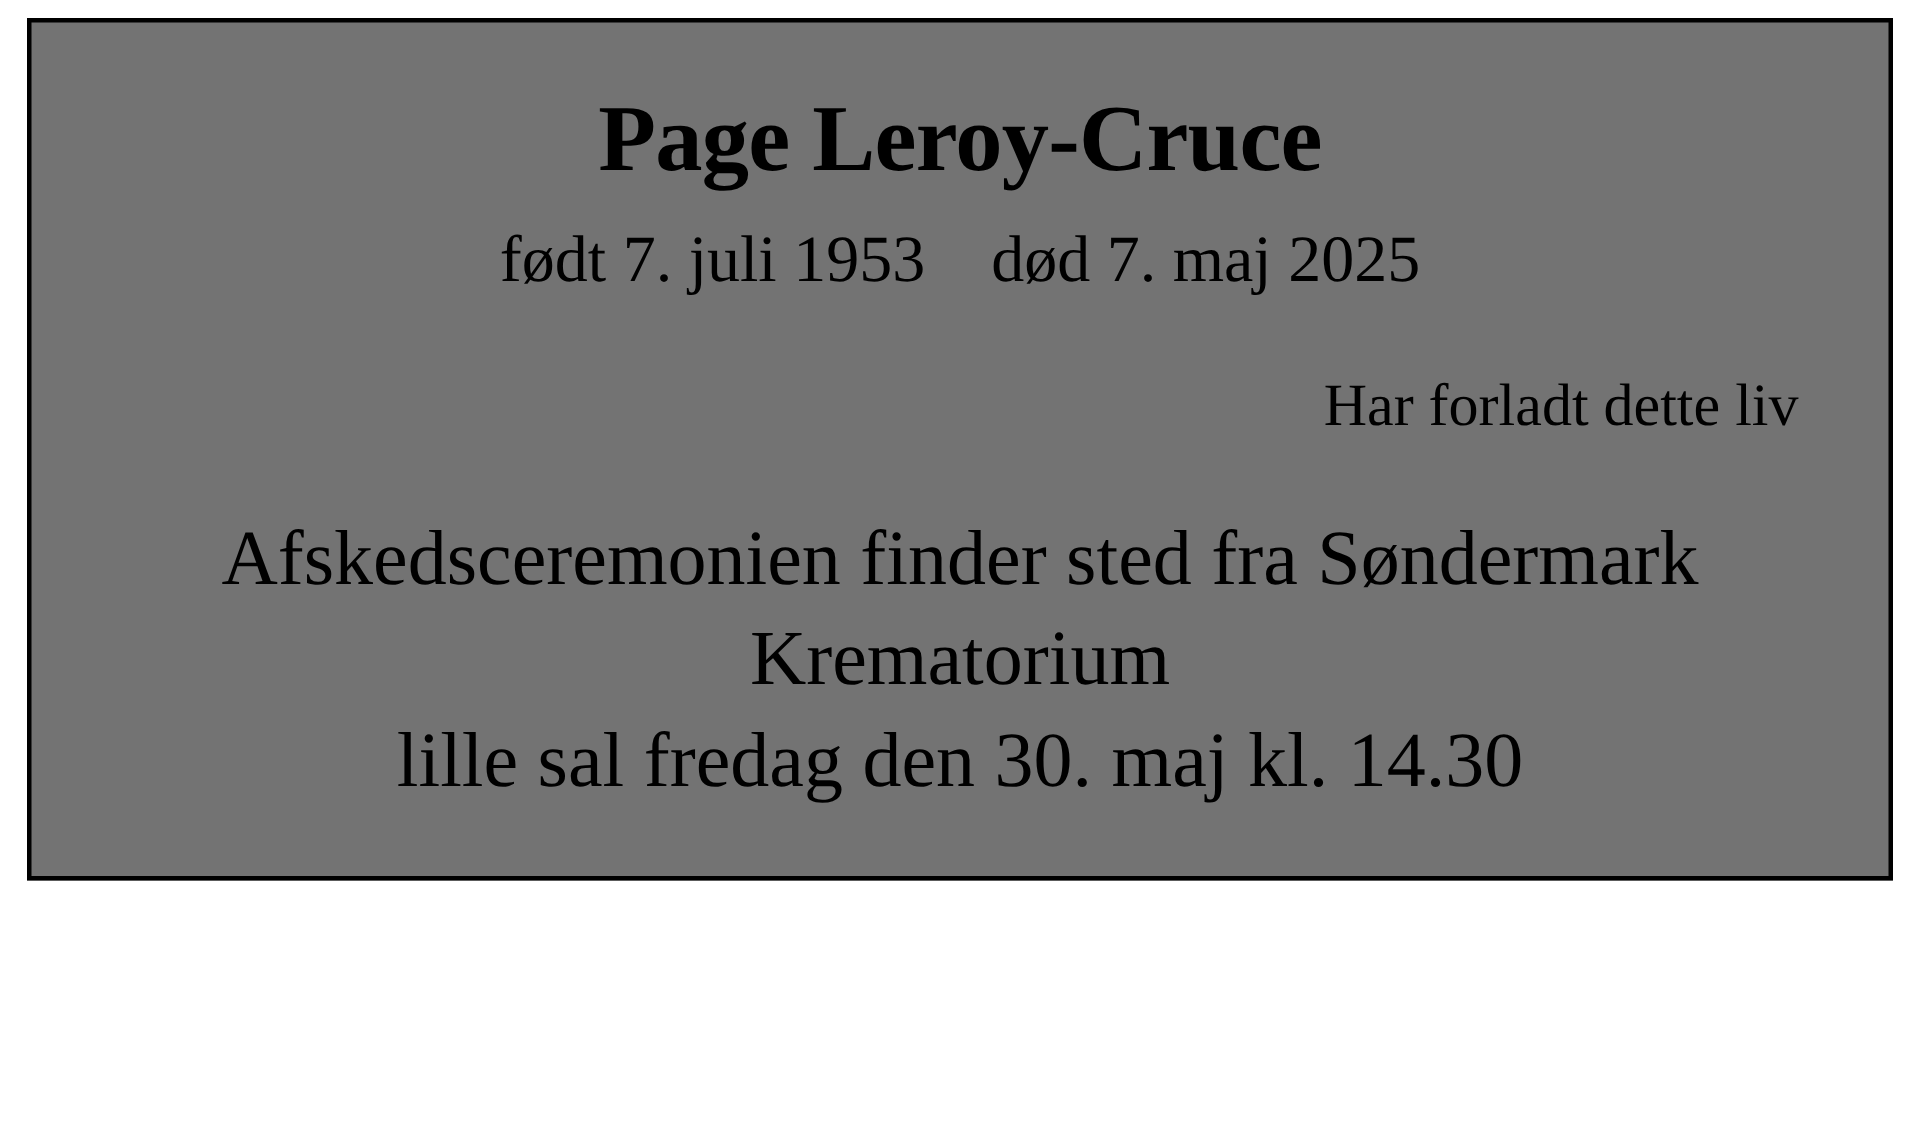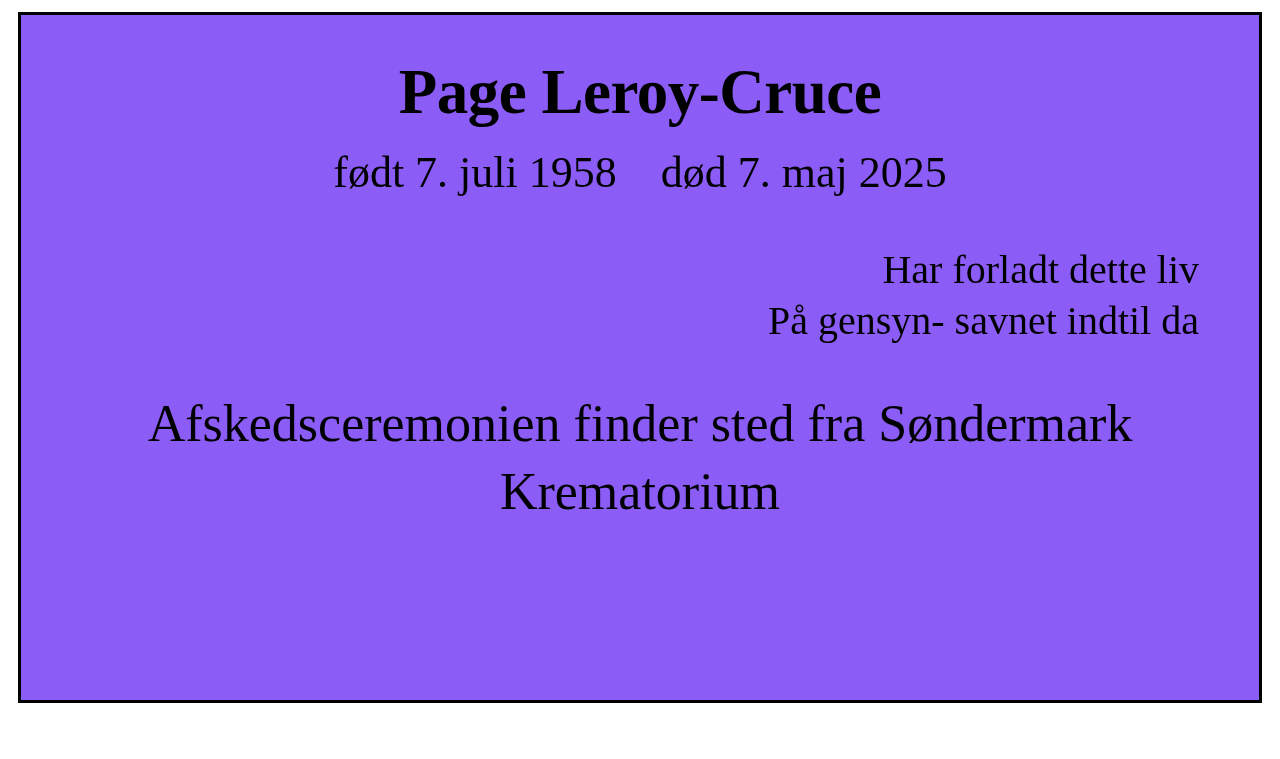--- a/index.html
+++ b/index.html
@@ -13,23 +13,23 @@
     font-family: "Liberation Serif", serif;
     color: #000000;
     overflow: hidden;
   }
   .notice-frame {
     box-sizing: border-box;
     position: absolute;
     left: 18px;
     top: 12px;
     width: 1244px;
-    height: 691px;
+    height: 575px;
     border: 3px solid #000000;
-    background: #8b5cf6;
+    background: #737373;
   }
   .notice-body {
     box-sizing: border-box;
     width: 100%;
     height: 100%;
     padding: 44px 60px 0 60px;
     text-align: center;
   }
   .deceased-name {
     font-size: 63px;
@@ -69,27 +69,27 @@
   }
 </style>
 </head>
 <body>
 
 <div class="notice-frame">
   <div class="notice-body">
 
     <h1 class="deceased-name">Page Leroy-Cruce</h1>
 
-    <p class="life-dates">født 7. juli 1958    død 7. maj 2025</p>
+    <p class="life-dates">født 7. juli 1953    død 7. maj 2025</p>
 
     <p class="farewell-verse">
       <span class="verse-line">Har forladt dette liv</span>
-      <span class="verse-line">På gensyn- savnet indtil da</span>
     </p>
 
 
     <p class="ceremony-info">
       <span class="info-line">Afskedsceremonien finder sted fra Søndermark</span>
       <span class="info-line">Krematorium</span>
+      <span class="info-line">lille sal  fredag den 30. maj kl. 14.30</span>
     </p>
 
   </div>
 </div>
 
 </body></html>

